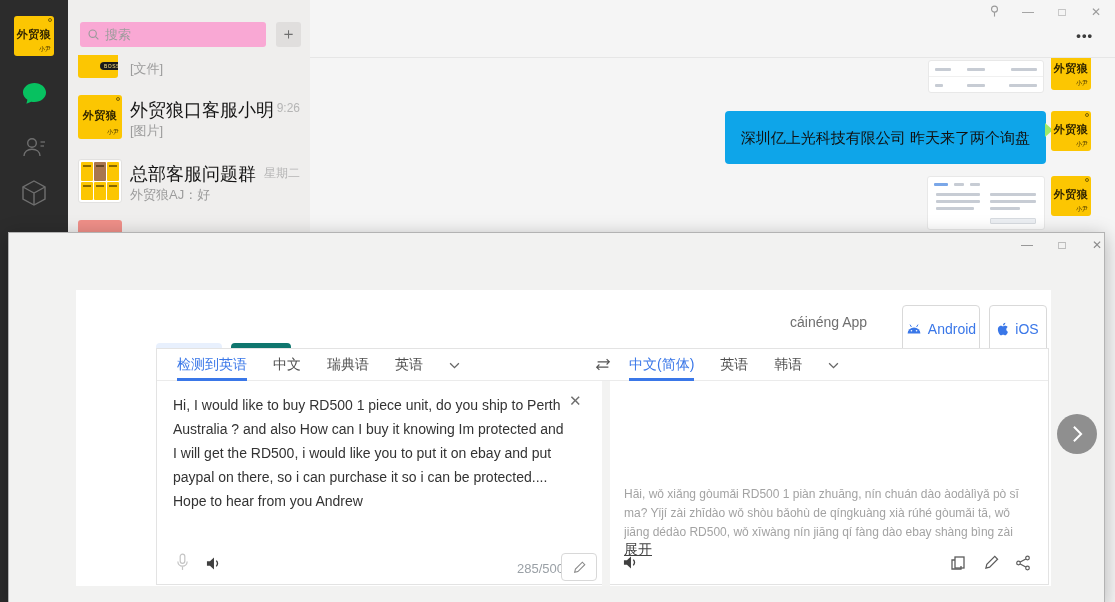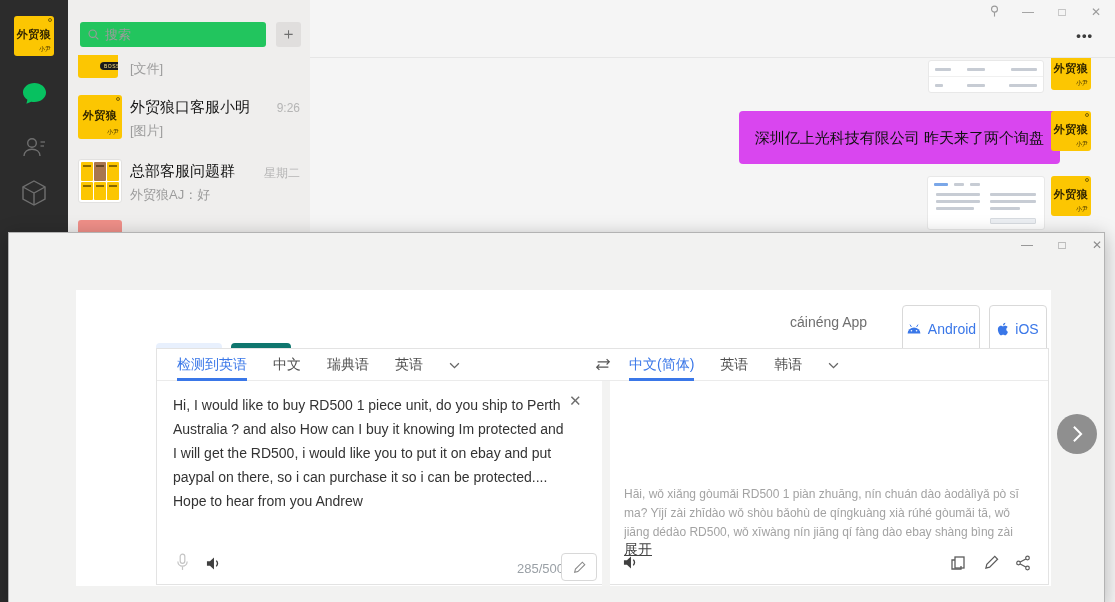--- a/index.html
+++ b/index.html
@@ -12,26 +12,26 @@
   .wx-sidebar { left:0; top:0; width:68px; height:602px; background:#2c2c2c; }
   .wx-avatar { background:#fcc602; border-radius:3px; position:relative; overflow:hidden; }
   .wx-avatar .av-main { position:absolute; top:50%; left:50%; transform:translate(-50%,-60%); font-weight:bold; color:#2e2300; white-space:nowrap; font-size:11px; letter-spacing:.5px; }
   .wx-avatar .av-sub { position:absolute; bottom:2px; right:3px; font-size:6px; color:#3a2b00; }
   .wx-avatar .av-reg { position:absolute; top:2px; right:2px; width:4px; height:4px; border:1px solid rgba(0,0,0,.5); border-radius:50%; }
   .sb-avatar { left:14px; top:16px; width:40px; height:40px; }
   .sb-icon { left:20px; width:28px; height:28px; display:flex; align-items:center; justify-content:center; }
 
   
   .wx-list { left:68px; top:0; width:242px; height:602px; background:#efeeed; }
-  .wx-search { position:absolute; left:12px; top:22px; width:186px; height:25px; background:#22c55e; border-radius:3px; display:flex; align-items:center; padding:0 7px; gap:5px; }
+  .wx-search { position:absolute; left:12px; top:22px; width:186px; height:25px; background:#f9a8d4; border-radius:3px; display:flex; align-items:center; padding:0 7px; gap:5px; }
   .wx-search input { border:none; outline:none; background:transparent; font-size:13px; color:#555; width:140px; font-family:"Liberation Sans",sans-serif; }
   .wx-search input::placeholder { color:#9c9c9c; }
   .wx-plus { position:absolute; left:208px; top:22px; width:25px; height:25px; background:#e0dedd; border-radius:3px; color:#6f6f6f; font-size:16px; line-height:24px; text-align:center; }
   .wx-items { position:absolute; left:0; top:55px; width:242px; height:177px; overflow:hidden; }
-  .ci-title { position:absolute; left:62px; font-size:15px; color:#151515; white-space:nowrap; }
+  .ci-title { position:absolute; left:62px; font-size:18px; color:#151515; white-space:nowrap; }
   .ci-sub { position:absolute; left:62px; font-size:13px; color:#9c9c9c; white-space:nowrap; }
   .ci-time { position:absolute; right:10px; font-size:12px; color:#b5b5b5; }
   .badge-boss { position:absolute; left:22px; top:24px; background:#1b1b1b; color:#ffe27a; font-size:5px; padding:1px 4px; border-radius:5px; letter-spacing:.5px; }
   .grp-avatar { position:absolute; left:10px; width:44px; height:44px; background:#fff; border:1px solid #e2e1e0; border-radius:3px; display:grid; grid-template-columns:repeat(3,1fr); grid-template-rows:repeat(2,1fr); gap:1px; padding:2px; }
   .grp-avatar i { background:#fcc602; border-radius:1px; position:relative; }
   .grp-avatar i.photo { background:#a8764f; }
   .grp-avatar i::after { content:""; position:absolute; left:2px; top:3px; right:2px; height:2px; background:rgba(40,30,0,.55); }
   .pink-avatar { position:absolute; left:10px; top:165px; width:44px; height:44px; background:#ef8f88; border-radius:3px; }
 
   
@@ -39,21 +39,21 @@
   .wx-title { position:absolute; left:20px; top:23px; font-size:17px; color:#0f0f0f; }
   .wx-ctl { position:absolute; top:5px; font-size:12px; color:#9b9b9b; width:18px; text-align:center; }
   .wx-more { position:absolute; right:22px; top:28px; font-size:13px; font-weight:bold; color:#3c3c3c; letter-spacing:1px; }
   .wx-hdiv { position:absolute; left:0; top:57px; width:805px; height:1px; background:#e6e6e6; }
   .wx-msgs { position:absolute; left:0; top:58px; width:805px; height:174px; overflow:hidden; }
   .msg-thumb { position:absolute; background:#fff; border:1px solid #e8e8e8; border-radius:3px; overflow:hidden; }
   .msg-thumb .row { position:relative; height:16px; border-bottom:1px solid #f0f0f0; }
   .bar { position:absolute; height:3px; background:#c7ccd4; border-radius:1px; }
   .bar.blue { background:#7aa7e8; }
   .msg-avatar { position:absolute; width:40px; height:40px; }
-  .wx-bubble { position:absolute; right:55px; top:53px; height:53px; background:#d946ef; border-radius:4px; font-size:15px; color:#111; line-height:53px; padding:0 16px; white-space:nowrap; }
+  .wx-bubble { position:absolute; right:69px; top:53px; height:53px; background:#0ea5e9; border-radius:4px; font-size:15px; color:#111; line-height:53px; padding:0 16px; white-space:nowrap; }
   .wx-bubble::after { content:""; position:absolute; right:-7px; top:12px; border:7px solid transparent; border-left:8px solid #9eea6a; border-right:none; }
 
   
   .tr-win { left:8px; top:232px; width:1097px; height:372px; background:#f2f2f1; border:1px solid #b3b3b3; box-shadow:0 4px 18px rgba(0,0,0,.28); }
   .tr-ctl { position:absolute; top:5px; font-size:12px; color:#8c8c8c; width:18px; text-align:center; }
   .tr-white { position:absolute; left:67px; top:57px; width:975px; height:296px; background:#fff; }
   .mode-btn { position:absolute; height:30px; border-radius:4px; display:flex; align-items:center; justify-content:center; gap:6px; font-size:14px; color:#3a77e8;margin-top:36px; }
   .mode-btn.active { background:#e8f0fd; }
   .mode-btn.plain { background:#fff; border:7px solid #0f766e; }
   .zh-a { font-size:13px; font-weight:bold; color:#3a77e8; line-height:1; }

